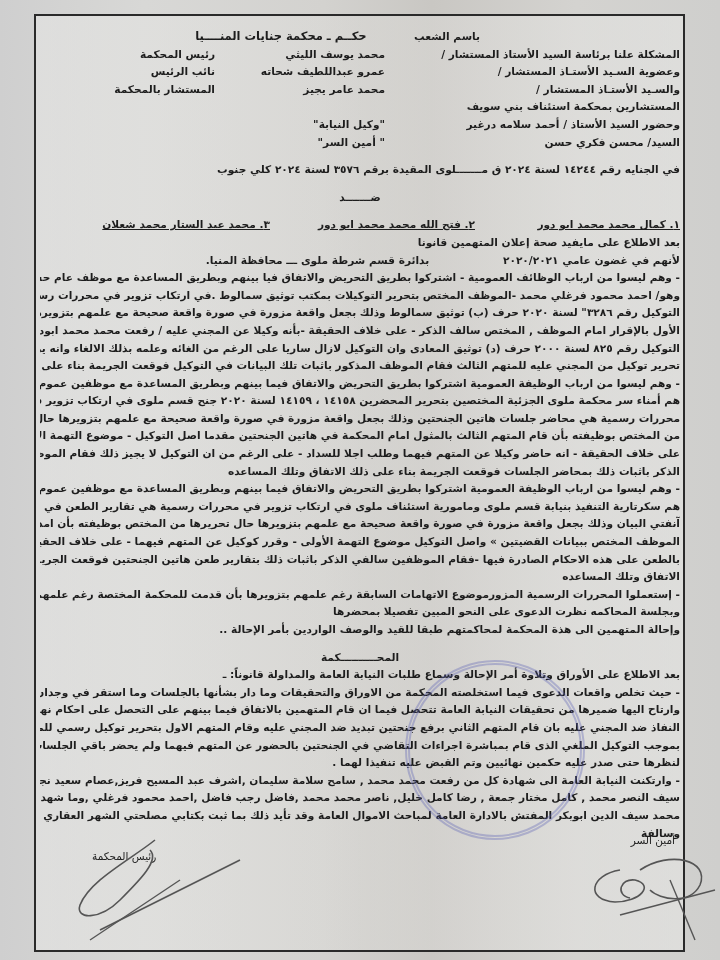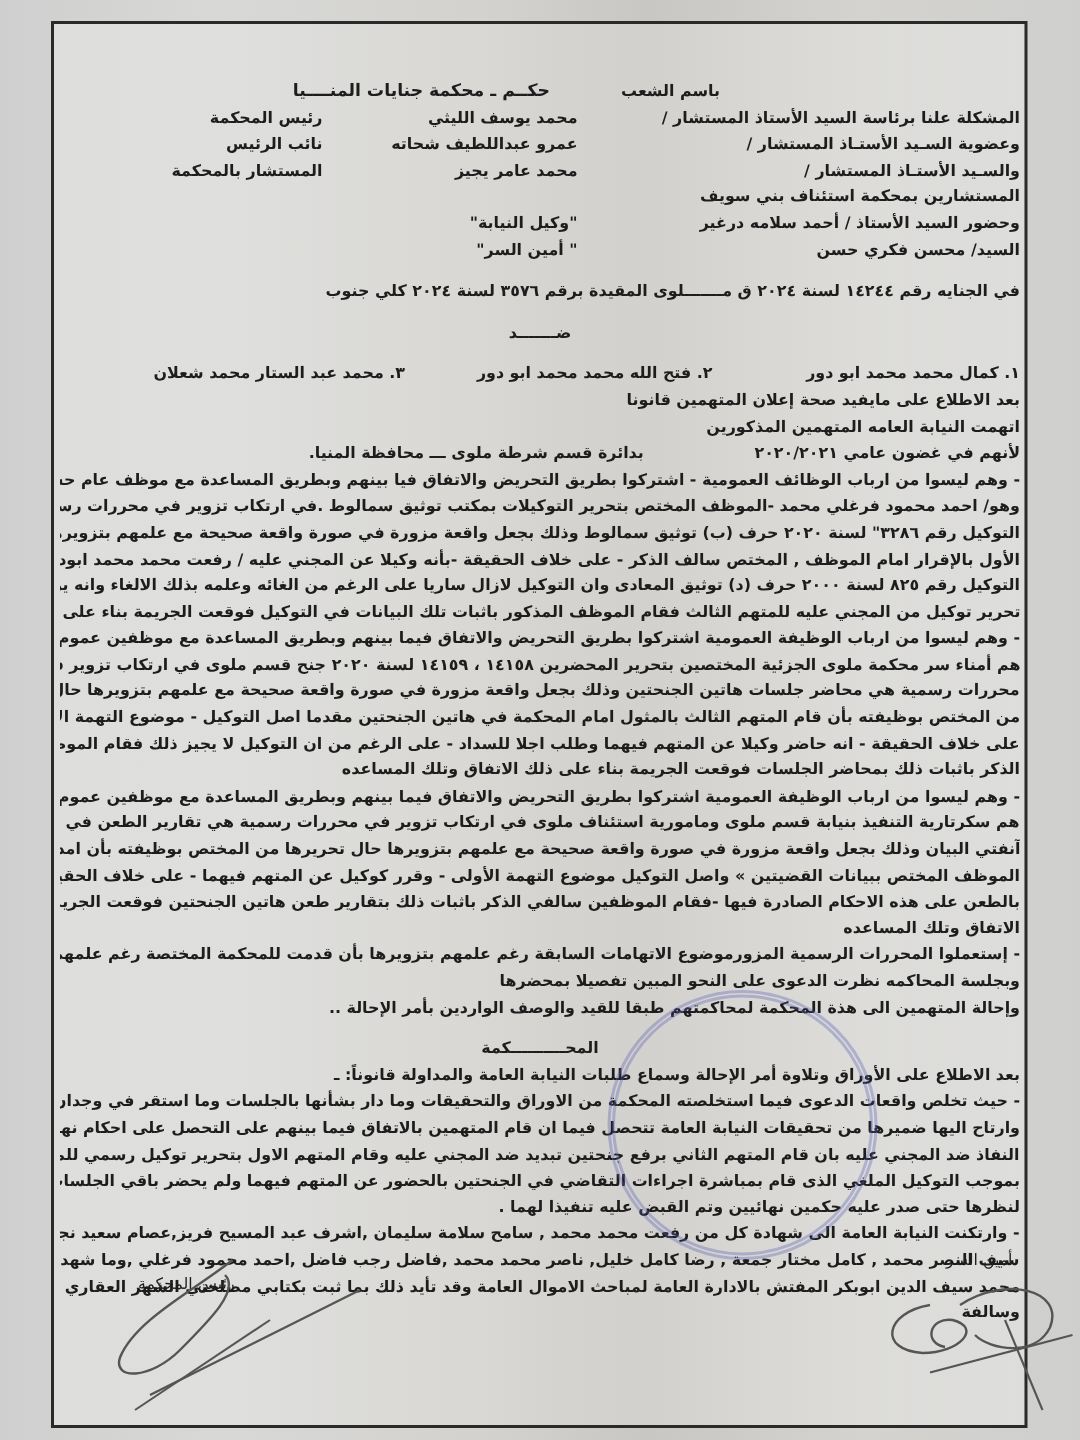--- a/index.html
+++ b/index.html
@@ -23,40 +23,40 @@
     }
     .line { white-space:nowrap; overflow:hidden; }
     .center { text-align:center; }
     .hdr-row { display:flex; justify-content:flex-start; gap:0; white-space:nowrap; }
     .hdr-row span { display:inline-block; }
     .c1 { width:295px; }
     .c2 { width:170px; }
     .c3 { width:150px; }
     .sp { height:10px; }
     .defendants { display:flex; white-space:nowrap; }
-    .defendants span { display:inline-block; width:205px; }
+    .defendants span { display:inline-block; width:205px;text-decoration:underline; }
     .title-court { font-size:11.5px; letter-spacing:1px; }
     .stamp {
       position:absolute; left:405px; top:660px; width:170px; height:170px;
       border-radius:50%; border:5px double rgba(90,95,180,0.35);
       pointer-events:none;
     }
     .sig { position:absolute; pointer-events:none; }
     .sig-label {
       position:absolute; font-size:10.5px; font-weight:normal;
     }
   </style>
 </head>
 <body>
 
 <div class="frame"></div>
 
 <div class="page">
 
-  <div class="line" style="padding-right:200px;margin-top:24px;">
+  <div class="line" style="padding-right:200px;">
     <span>باسم الشعب</span>
     <span style="display:inline-block;width:40px;"></span>
     <span class="title-court">حكــم ـ محكمة جنايات المنــــيا</span>
   </div>
 
   <div class="hdr-row">
     <span class="c1">المشكلة علنا برئاسة السيد الأستاذ المستشار  /</span>
     <span class="c2">محمد يوسف الليثي</span>
     <span class="c3">رئيس المحكمة</span>
   </div>
@@ -87,21 +87,20 @@
   <div class="sp"></div>
 
   <div class="defendants">
     <span>١. كمال محمد محمد ابو دور</span>
     <span>٢. فتح الله محمد محمد ابو دور</span>
     <span>٣. محمد عبد الستار محمد شعلان</span>
   </div>
 
   <div>
     <div class="line">بعد الاطلاع على مايفيد صحة إعلان المتهمين قانونا</div>
-    <div class="line">اتهمت النيابة العامه المتهمين المذكورين</div>
     <div class="line" style="white-space:pre;">لأنهم في غضون عامي ٢٠٢٠/٢٠٢١                    بدائرة قسم شرطة ملوى ـــ محافظة المنيا.</div>
     <div class="line">- وهم ليسوا من ارباب الوظائف العمومية - اشتركوا بطريق التحريض والاتفاق فيا بينهم وبطريق المساعدة مع موظف عام حسن النية</div>
     <div class="line">وهو/ احمد محمود فرغلي محمد -الموظف المختص بتحرير التوكيلات بمكتب توثيق سمالوط .في ارتكاب تزوير في محررات رسمية وهو</div>
     <div class="line">التوكيل رقم ٣٢٨٦" لسنة ٢٠٢٠ حرف (ب) توثيق سمالوط وذلك بجعل واقعة مزورة في صورة واقعة صحيحة مع علمهم بتزويرها بأن قام</div>
     <div class="line">الأول بالإقرار امام الموظف , المختص سالف الذكر - على خلاف الحقيقة -بأنه وكيلا عن المجني عليه / رفعت محمد محمد ابودور بموجب</div>
     <div class="line">التوكيل رقم ٨٢٥ لسنة ٢٠٠٠ حرف (د) توثيق المعادى وان التوكيل لازال ساريا على الرغم من الغائه وعلمه بذلك الالغاء وانه يرغب في</div>
     <div class="line">تحرير توكيل من المجني عليه للمتهم الثالث فقام الموظف المذكور باثبات تلك البيانات في التوكيل فوقعت الجريمة بناء على ذلك .</div>
     <div class="line">- وهم ليسوا من ارباب الوظيفة العمومية اشتركوا بطريق التحريض والاتفاق فيما بينهم وبطريق المساعدة مع موظفين عموم حسني النية</div>
     <div class="line">هم أمناء سر محكمة ملوى الجزئية المختصين بتحرير المحضرين ١٤١٥٨ ، ١٤١٥٩ لسنة ٢٠٢٠ جنح قسم ملوى  في ارتكاب تزوير في</div>
     <div class="line">محررات رسمية هي محاضر جلسات هاتين الجنحتين وذلك بجعل واقعة مزورة في صورة واقعة صحيحة مع علمهم بتزويرها حال تحريرها</div>

